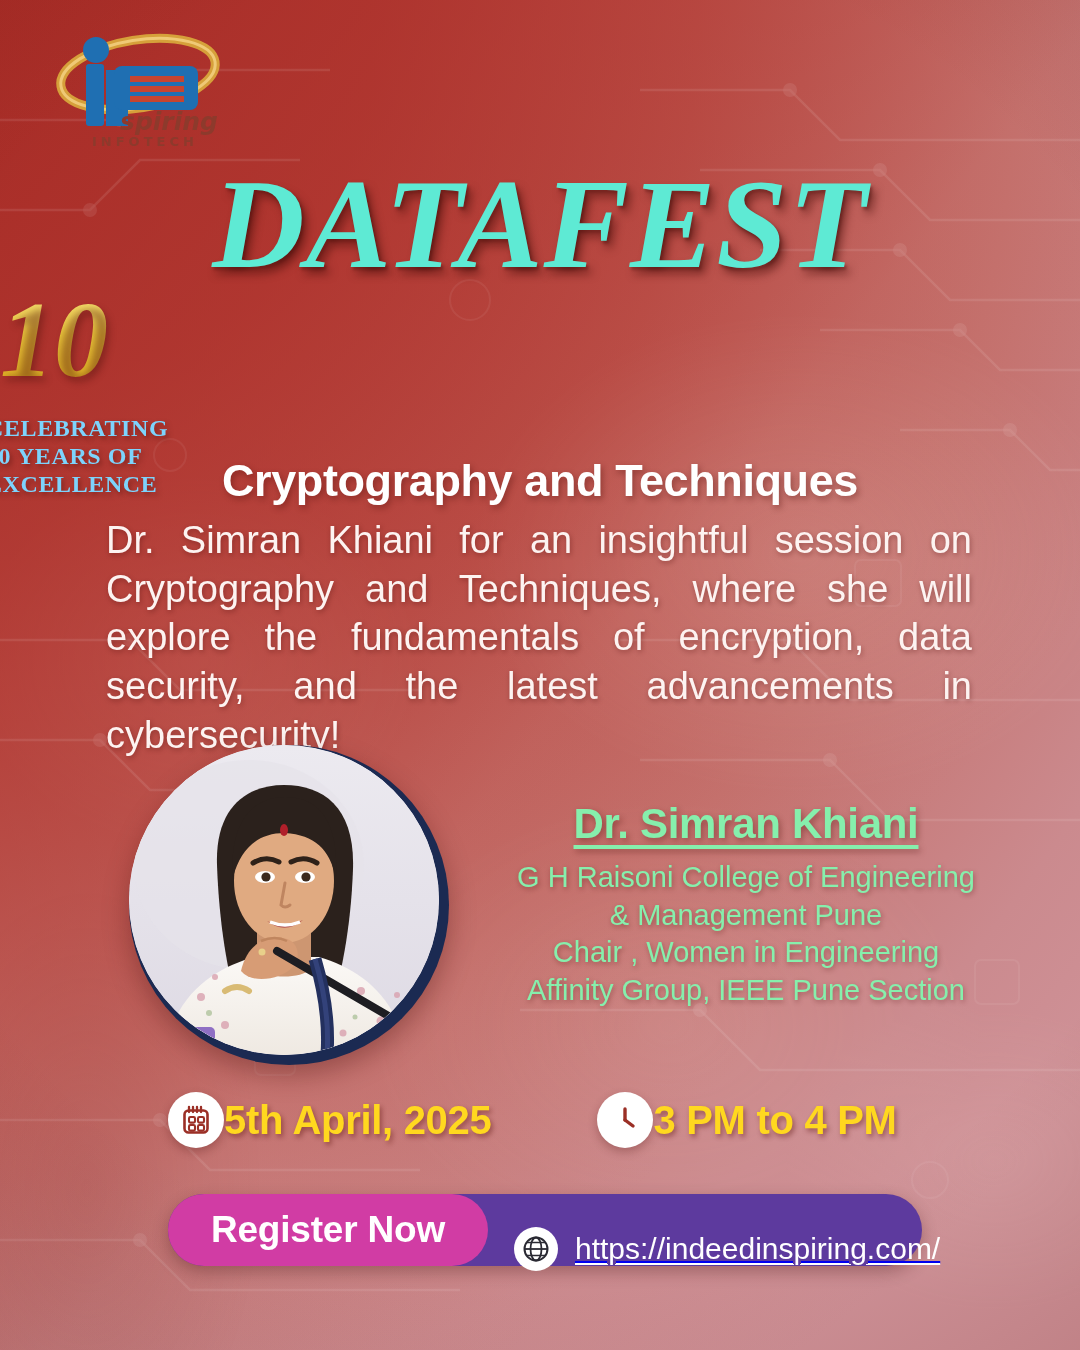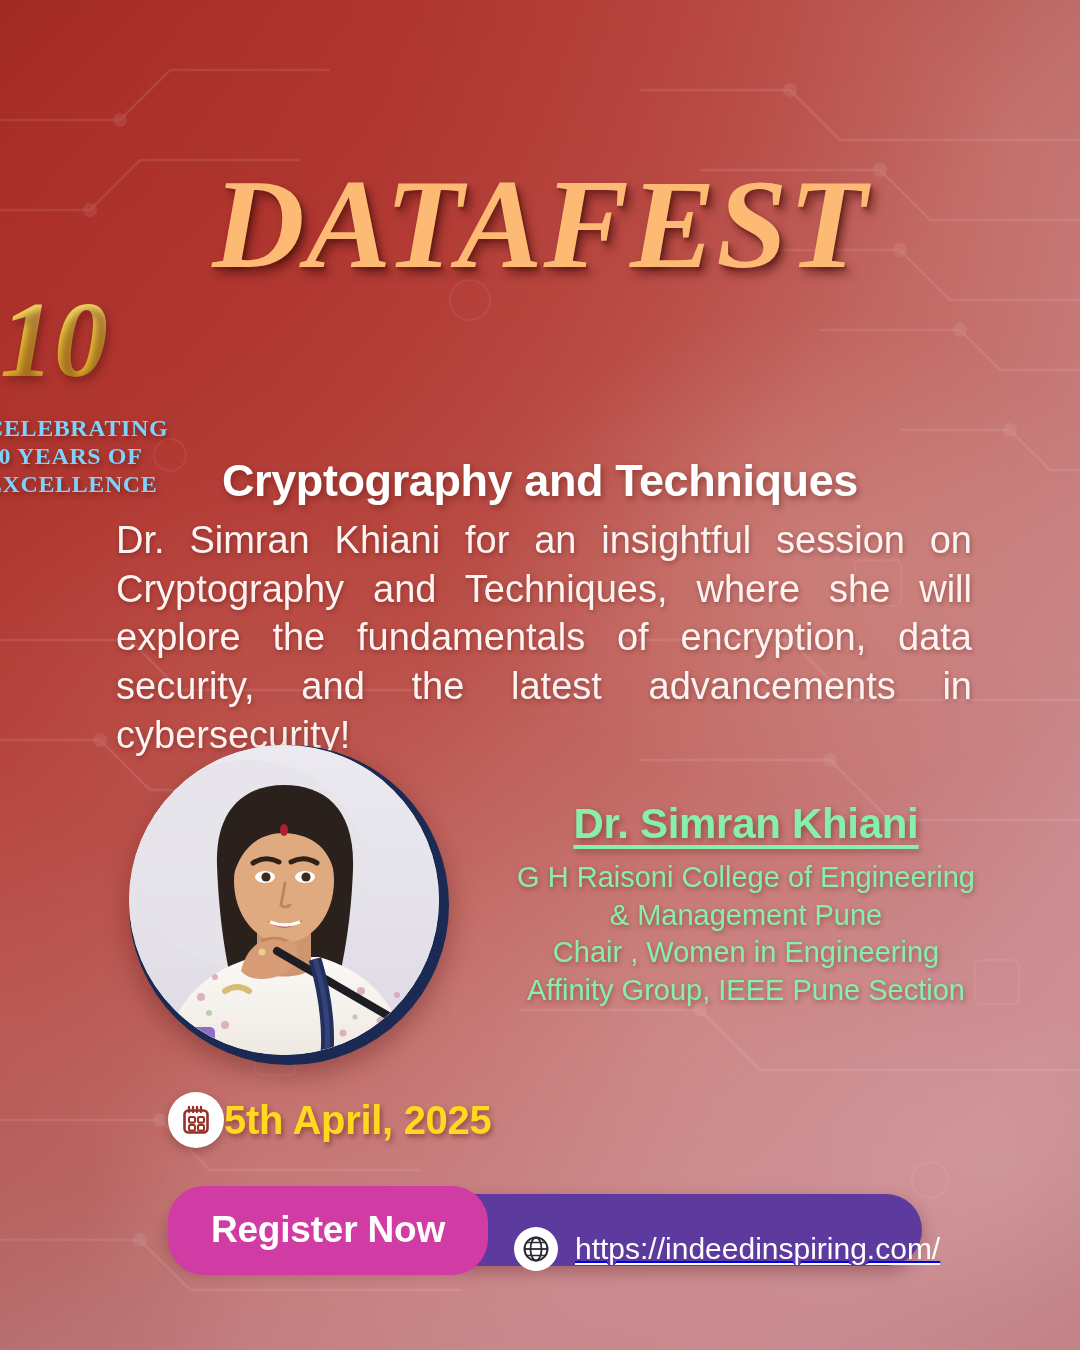--- a/index.html
+++ b/index.html
@@ -63,21 +63,21 @@
     position: absolute;
     left: 0; right: 0; top: 160px;
     text-align: center;
   }
   .datafest {
     font-family: "Liberation Serif", "DejaVu Serif", serif;
     font-style: italic;
     font-weight: 700;
     font-size: 128px;
     line-height: 1.0;
-    color: #fdba74;
+    color: #5eead4;
     letter-spacing: 1px;
     text-shadow: 5px 7px 9px rgba(70,12,10,0.55), 2px 3px 3px rgba(70,12,10,0.40);
     display: inline-block;
   }
 
   
   .badge {
     position: absolute;
     left: 0; right: 0; top: 294px;
     display: flex;
@@ -118,21 +118,21 @@
     left: 0; right: 0; top: 455px;
     text-align: center;
     font-size: 45px;
     font-weight: 700;
     color: #ffffff;
     letter-spacing: -0.4px;
     text-shadow: 2px 3px 6px rgba(80,16,12,0.42);
   }
   .description {
     position: absolute;
-    left: 116px; right: 108px; top: 516px;
+    left: 106px; right: 108px; top: 516px;
     font-size: 38px;
     line-height: 1.28;
     font-weight: 300;
     color: #fdf3f1;
     text-align: justify;
     text-shadow: 1px 2px 5px rgba(80,16,12,0.40);
   }
   .description::after { content: ""; display: inline-block; width: 100%; }
 
   
@@ -215,21 +215,21 @@
     position: absolute;
     left: 168px; top: 1194px;
     width: 754px; height: 72px;
     border-radius: 36px;
     background: #5d3a9e;
     display: flex;
     align-items: center;
     box-shadow: 0 6px 16px rgba(60,14,12,0.30);
   }
   .cta-btn {
-    width: 320px; height: 89px;
+    width: 320px; height: 72px;
     border-radius: 36px;
     background: #d13ca4;
     display: flex;
     align-items: center;
     justify-content: center;
     border: none;
     cursor: pointer;
     flex: 0 0 auto;
   }
   .cta-btn span {
@@ -311,20 +311,35 @@
       <rect x="255" y="1035" width="40" height="40" rx="6"></rect>
       <rect x="975" y="960" width="44" height="44" rx="6"></rect>
       <circle cx="470" cy="300" r="20"></circle>
       <circle cx="170" cy="455" r="16"></circle>
       <circle cx="930" cy="1180" r="18"></circle>
     </g>
   </svg>
 
   <div class="bg-vignette"></div>
 
+  <div class="logo">
+    <svg viewBox="0 0 190 122">
+      <ellipse cx="86" cy="48" rx="78" ry="34" fill="none" stroke="#d6a03a" stroke-width="9" transform="rotate(-9 86 48)"></ellipse>
+      <ellipse cx="86" cy="48" rx="78" ry="34" fill="none" stroke="#efc976" stroke-width="3" transform="rotate(-9 86 48)"></ellipse>
+      <circle cx="44" cy="24" r="13" fill="#1f6fb2"></circle>
+      <rect x="34" y="38" width="18" height="62" rx="3" fill="#1f6fb2"></rect>
+      <path d="M54 100 L54 44 L76 44 L76 100 Z" fill="#1f6fb2"></path>
+      <rect x="62" y="40" width="84" height="44" rx="8" fill="#1f6fb2"></rect>
+      <rect x="78" y="50" width="54" height="6" fill="#c7442f"></rect>
+      <rect x="78" y="60" width="54" height="6" fill="#c7442f"></rect>
+      <rect x="78" y="70" width="54" height="6" fill="#c7442f"></rect>
+      <text x="68" y="104" font-family="DejaVu Sans, sans-serif" font-style="italic" font-weight="700" font-size="25" fill="#8d3a2c">spiring</text>
+      <text x="40" y="120" font-family="DejaVu Sans, sans-serif" font-weight="700" font-size="13" letter-spacing="4" fill="#8d3a2c">INFOTECH</text>
+    </svg>
+  </div>
 
   <div class="titlewrap">
     <span class="datafest">DATA</span><span class="gap datafest"></span><span class="datafest">FEST</span>
   </div>
 
   <div class="badge">
     <div class="badge-10">10</div>
     <div class="badge-lines">
       <div>CELEBRATING</div>
       <div>10 YEARS OF</div>
@@ -434,20 +449,32 @@
             <line x1="22" y1="4" x2="22" y2="9"></line>
           </g>
           <rect x="10" y="14" width="6" height="5.6" rx="1.4" fill="none" stroke="#9b2f26" stroke-width="2.1"></rect>
           <rect x="19" y="14" width="6" height="5.6" rx="1.4" fill="none" stroke="#9b2f26" stroke-width="2.1"></rect>
           <rect x="10" y="22" width="6" height="5.6" rx="1.4" fill="none" stroke="#9b2f26" stroke-width="2.1"></rect>
           <rect x="19" y="22" width="6" height="5.6" rx="1.4" fill="none" stroke="#9b2f26" stroke-width="2.1"></rect>
         </svg>
       </span>
       <span class="meta-text">5th April, 2025</span>
     </div>
+    <div class="meta-item">
+      <span class="meta-icon">
+        <svg width="38" height="38" viewBox="0 0 38 38">
+          <circle cx="19" cy="19" r="18" fill="#ffffff"></circle>
+          <g stroke="#9b2f26" stroke-width="3.4" stroke-linecap="round">
+            <line x1="19" y1="19" x2="19" y2="8"></line>
+            <line x1="19" y1="19" x2="27" y2="25"></line>
+          </g>
+        </svg>
+      </span>
+      <span class="meta-text">3 PM to 4 PM</span>
+    </div>
   </div>
 
   <div class="cta-bar">
     <button class="cta-btn">
       <span>Register Now</span>
     </button>
     <a class="cta-link" href="#">
       <span class="globe">
         <svg width="28" height="28" viewBox="0 0 28 28">
           <circle cx="14" cy="14" r="11.5" fill="none" stroke="#2a2a33" stroke-width="2"></circle>

